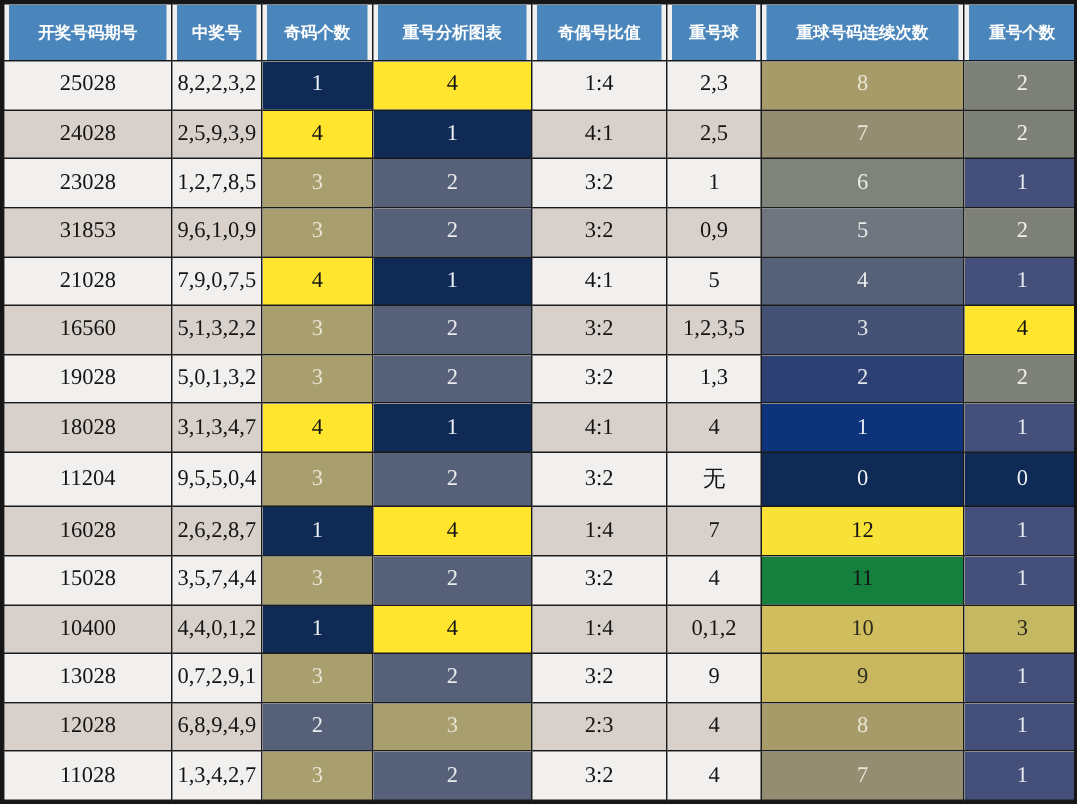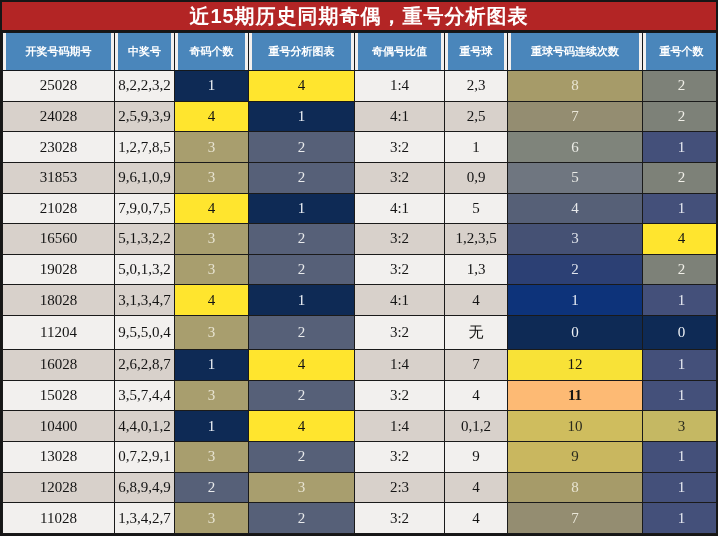--- a/index.html
+++ b/index.html
@@ -39,21 +39,20 @@
     text-align:center; vertical-align:middle;
     padding:0; overflow:hidden; white-space:nowrap;
   }
   tbody tr:nth-child(odd)  { background:#f2f0ee; }
   tbody tr:nth-child(even) { background:#d8d1cb; }
 </style>
 </head>
 <body>
 
 <div class="app">
-  <div class="title-bar">近15期历史同期奇偶，重号分析图表</div>
   <div class="table-wrap">
     <table>
       <colgroup>
         <col style="width:112px">
           <col style="width:60px">
           <col style="width:74px">
           <col style="width:106px">
         <col style="width:90px">
           <col style="width:63px">
           <col style="width:135px">
@@ -172,21 +171,21 @@
             <td style="background: rgb(248, 226, 55); color: rgb(20, 20, 20);">12</td>
             <td style="background: rgb(68, 80, 122); color: rgb(230, 233, 240);">1</td>
           </tr>
           <tr>
             <td>15028</td>
             <td>3,5,7,4,4</td>
             <td style="background: rgb(168, 158, 110); color: rgb(232, 228, 210);">3</td>
             <td style="background: rgb(86, 96, 120); color: rgb(232, 234, 236);">2</td>
             <td>3:2</td>
             <td>4</td>
-            <td style="background: #fdba74; color: rgb(20, 20, 20); font-weight: bold;">11</td>
+            <td style="background: #15803d; color: rgb(20, 20, 20);">11</td>
             <td style="background: rgb(68, 80, 122); color: rgb(230, 233, 240);">1</td>
           </tr>
           <tr>
             <td>10400</td>
             <td>4,4,0,1,2</td>
             <td style="background: rgb(14, 42, 85); color: rgb(238, 242, 246);">1</td>
             <td style="background: rgb(255, 229, 46); color: rgb(20, 20, 20);">4</td>
             <td>1:4</td>
             <td>0,1,2</td>
             <td style="background: rgb(207, 189, 94); color: rgb(42, 42, 29);">10</td>

